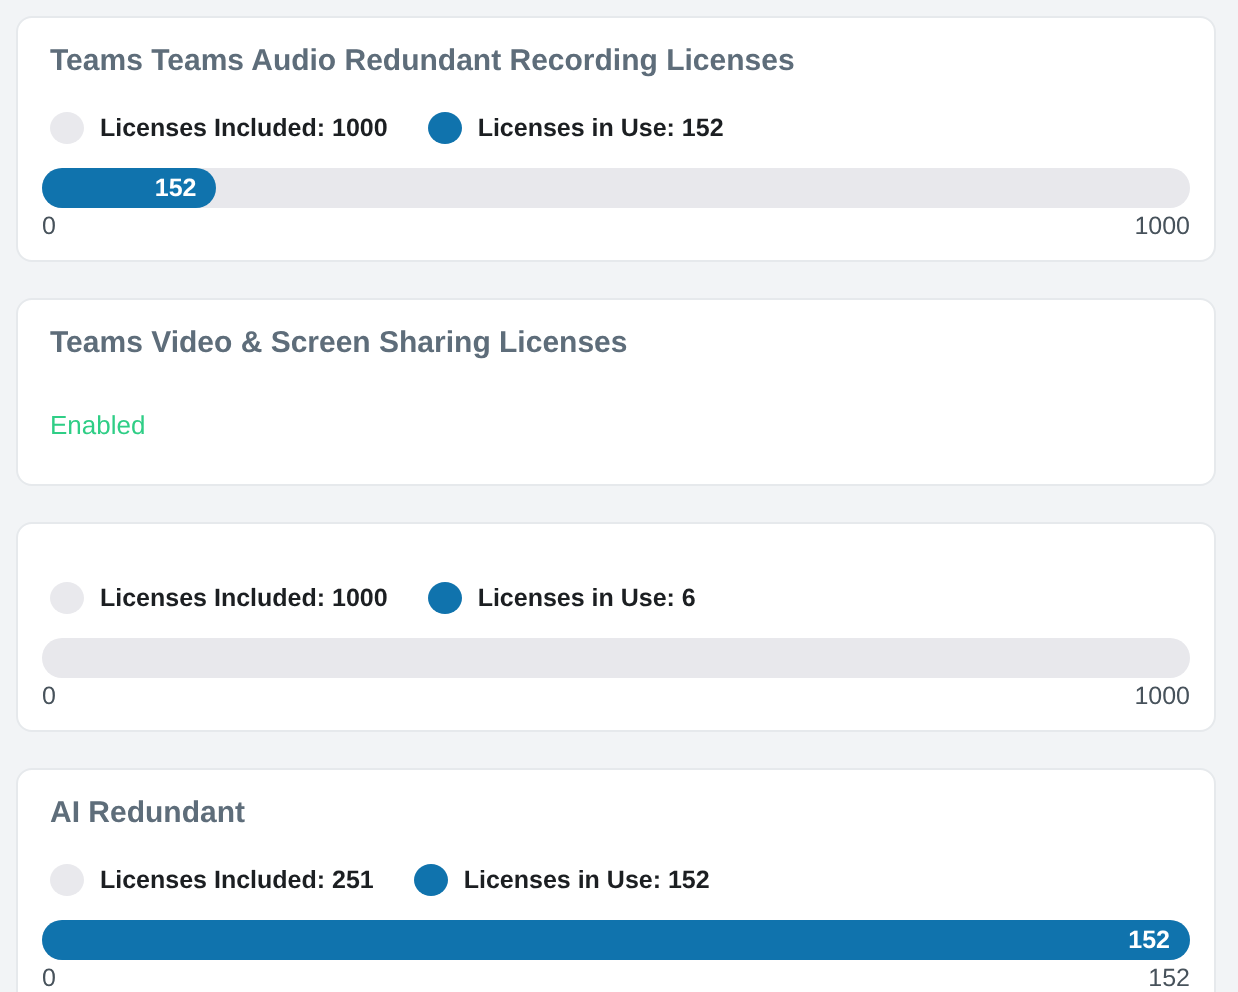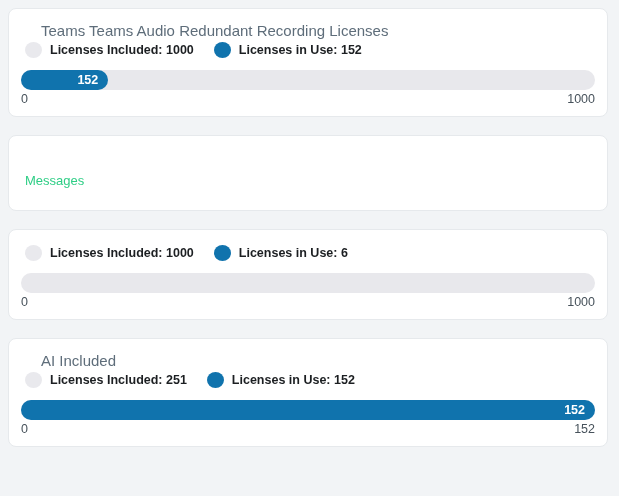--- a/index.html
+++ b/index.html
@@ -14,26 +14,25 @@
     background: var(--card-bg, #ffffff);
     border: 1px solid var(--card-border, #e6e9ec);
     border-radius: 8px;
     padding: 13px 16px 8px 16px;
     margin-bottom: 18px;
   }
   .card:last-child { margin-bottom: 0; }
   .card-title {
     font-size: 15px;
     line-height: 18px;
-    font-weight: 400;
+    font-weight: 700;
     color: var(--title, #5e6d7a);
-    margin-left: 16px;
   }
   .legend {
-    margin-top: 2px;
+    margin-top: 16px;
     display: flex;
     align-items: center;
     column-gap: 20px;
   }
   .legend-item {
     display: flex;
     align-items: center;
     column-gap: 8px;
   }
   .legend-item.first { min-width: 123px; }
@@ -107,21 +106,22 @@
         <span class="bar-value">152</span>
       </div>
     </div>
     <div class="scale">
       <span>0</span>
       <span>1000</span>
     </div>
   </section>
 
   <section class="card">
-    <div class="status-text">Messages</div>
+    <h2 class="card-title">Teams Video &amp; Screen Sharing Licenses</h2>
+    <div class="status-text">Enabled</div>
   </section>
 
   <section class="card">
     <div class="legend">
       <div class="legend-item first">
         <span class="dot dot-gray"></span>
         <span class="legend-label">Licenses Included: 1000</span>
       </div>
       <div class="legend-item">
         <span class="dot dot-blue"></span>
@@ -131,21 +131,21 @@
     <div class="bar-track">
       
     </div>
     <div class="scale">
       <span>0</span>
       <span>1000</span>
     </div>
   </section>
 
   <section class="card">
-    <h2 class="card-title">AI Included</h2>
+    <h2 class="card-title">AI Redundant</h2>
     <div class="legend">
       <div class="legend-item first">
         <span class="dot dot-gray"></span>
         <span class="legend-label">Licenses Included: 251</span>
       </div>
       <div class="legend-item">
         <span class="dot dot-blue"></span>
         <span class="legend-label">Licenses in Use: 152</span>
       </div>
     </div>

